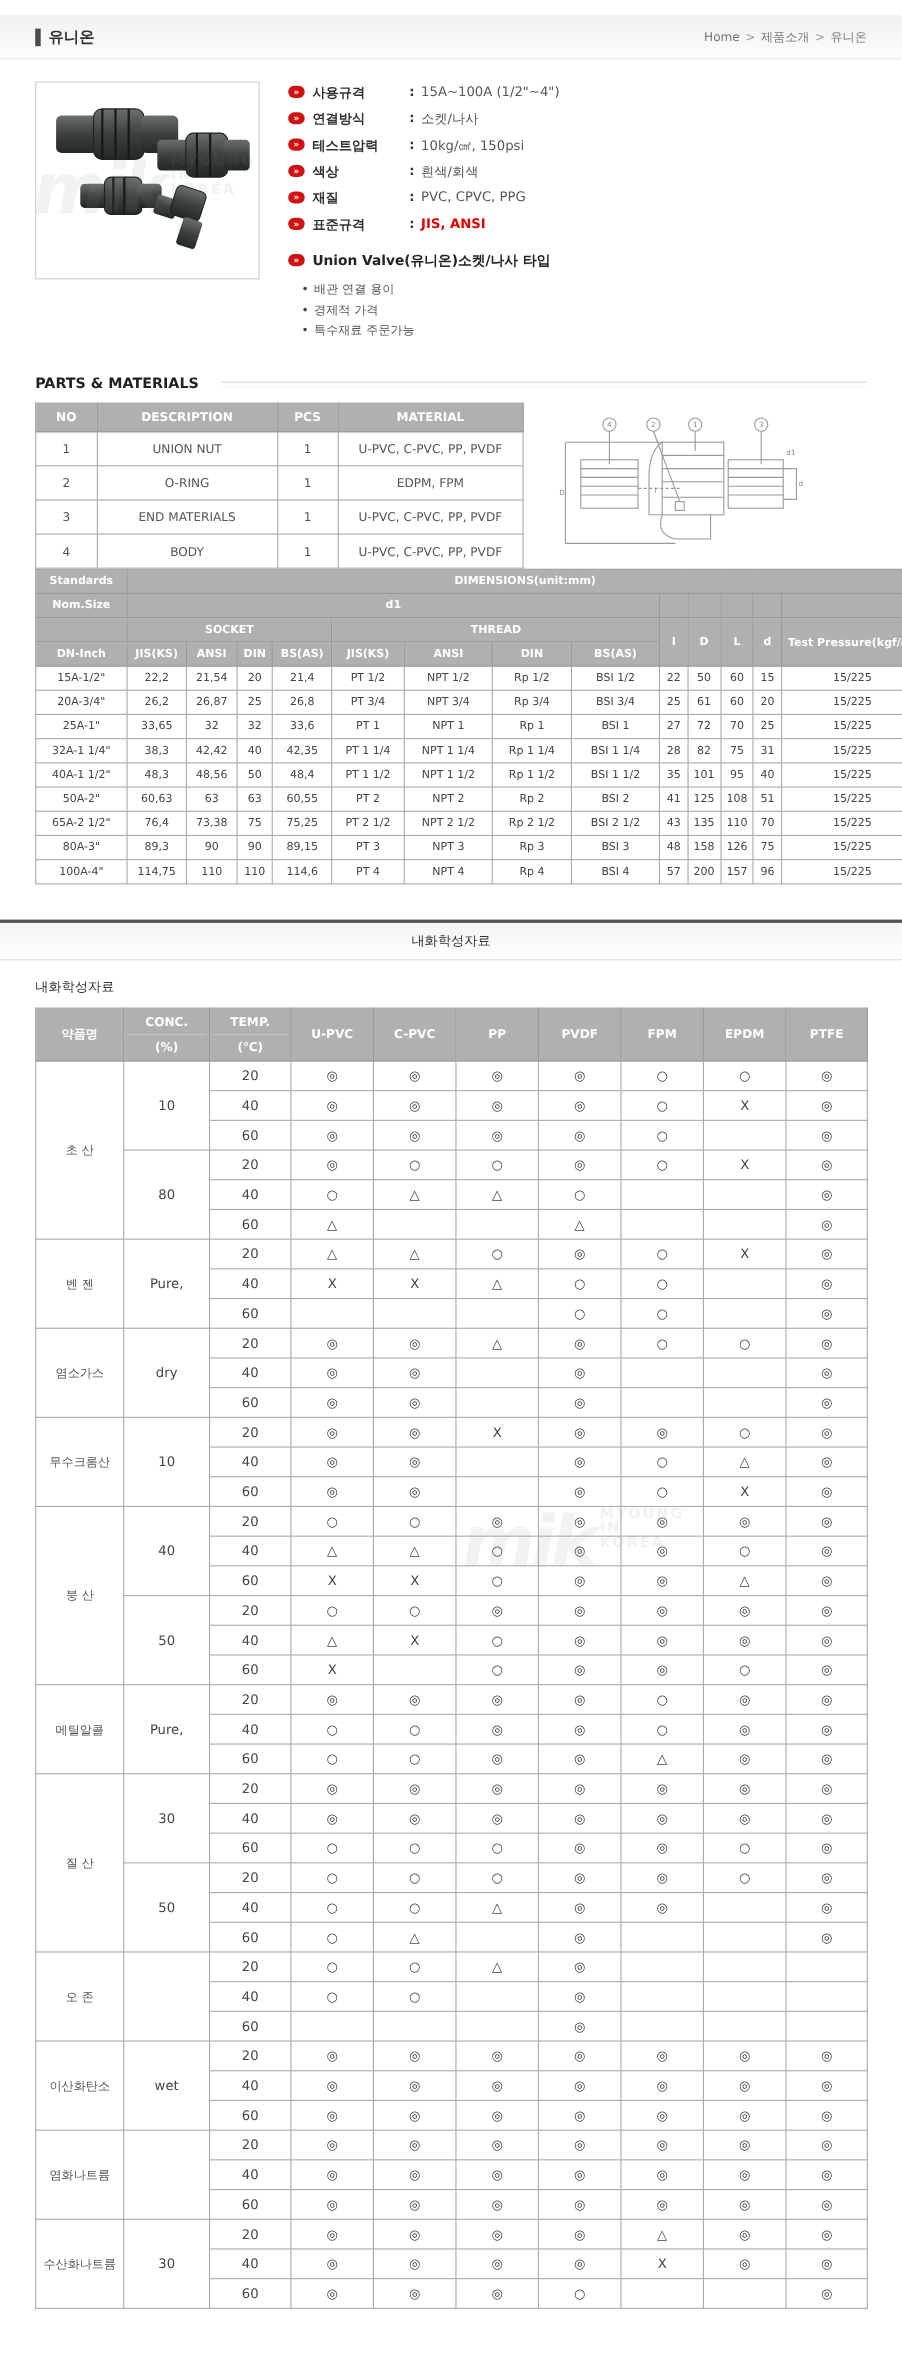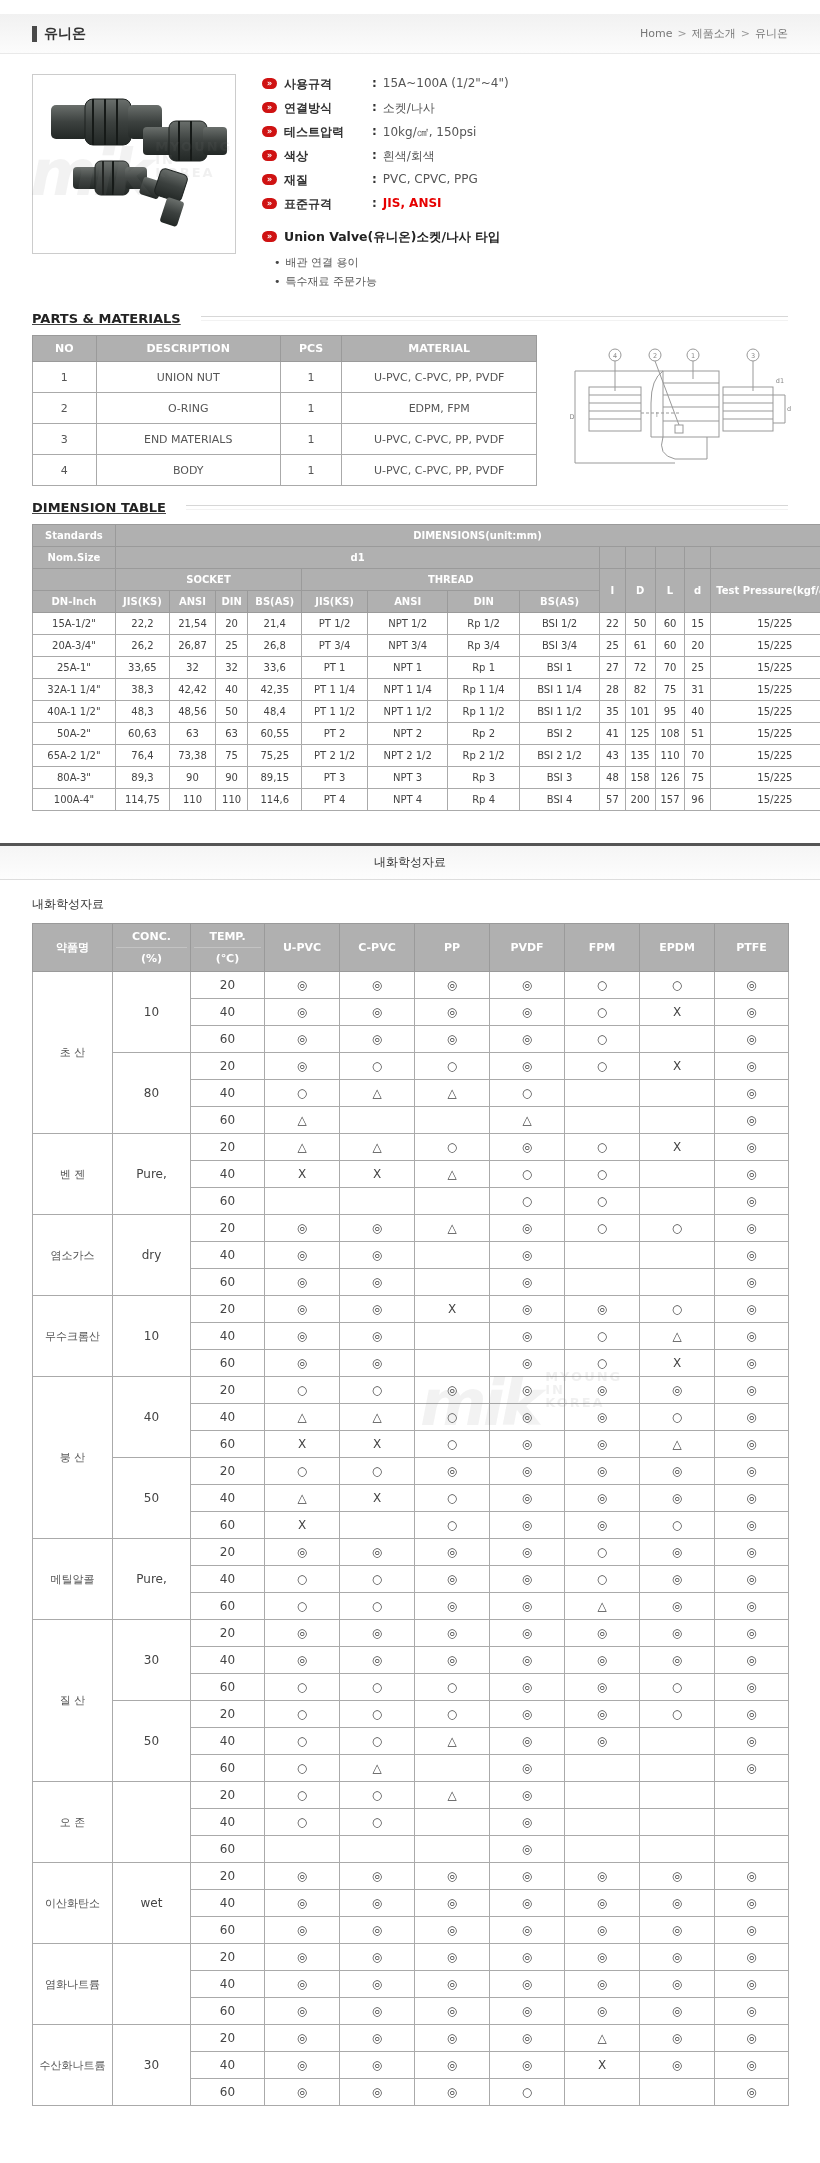--- a/index.html
+++ b/index.html
@@ -25,30 +25,30 @@
   .spec-label{width:88px;font-weight:bold;color:#333;flex:none;}
   .spec-colon{margin-right:6px;font-weight:bold;color:#333;}
   .spec-value{color:#555;}
   .spec-value.red{color:#e60000;font-weight:bold;}
   .feature-title{display:flex;align-items:flex-start;font-weight:bold;color:#222;font-size:12.5px;margin:16px 0 9px 0;}
   .features{list-style:none;margin:0;padding:0 0 0 12px;font-size:11px;color:#555;}
   .features li{margin-bottom:4px;}
   .features li::before{content:"\2022";margin-right:5px;color:#444;}
 
   
-  .sec{display:flex;align-items:center;gap:20px;margin:14px 32px 9px 32px;text-decoration:underline;}
+  .sec{display:flex;align-items:center;gap:20px;margin:26px 32px 9px 32px;}
   .sec b{font-size:13px;color:#222;white-space:nowrap;}
   .sec .line{flex:1;height:3px;border-top:1px solid #d7d7d7;border-bottom:1px solid #f2f2f2;}
 
   table{border-collapse:collapse;background:#fff;}
   th{background:#b0b0b0;color:#fff;font-size:11px;font-weight:bold;border:1px solid #9a9a9a;padding:6px 3px;}
   td{border:1px solid #aaa;font-size:11px;color:#555;text-align:center;padding:6px 3px;}
 
   .parts-wrap{display:flex;align-items:flex-start;gap:30px;margin:0 0 0 32px;}
-  .parts-table{width:505px;flex:none;}
+  .parts-table{width:444px;flex:none;}
   .parts-table td{height:18px;}
   .diagram{margin-top:8px;flex:none;}
 
   .dim-table{width:808px;margin:0 32px;table-layout:fixed;}
   .dim-table th{font-size:10px;padding:5px 1px;}
   .dim-table td{font-size:10px;padding:5px 1px;color:#444;}
 
   .chem-band{margin-top:32px;border-top:3px solid #555;background:linear-gradient(#f5f5f5,#fdfdfd);
     border-bottom:1px solid #ddd;text-align:center;font-size:12px;color:#333;padding:8px 0;}
   .chem-sub{margin:16px 32px 10px 32px;font-size:12px;color:#333;}
@@ -154,20 +154,21 @@
             <span class="spec-colon">:</span>
             <span class="spec-value red">JIS, ANSI</span>
           </div>
         </div>
       <div class="feature-title">
         <span class="spec-ico">»</span>
         <span>Union Valve(유니온)소켓/나사 타입</span>
       </div>
       <ul class="features" id="features">
           <li>배관 연결 용이</li>
+          <li>경제적 가격</li>
           <li>특수재료 주문가능</li>
         </ul>
     </div>
   </div>
 
   <div class="sec">
     <b>PARTS &amp; MATERIALS</b>
     <div class="line"></div>
   </div>
   <div class="parts-wrap">
@@ -262,24 +263,20 @@
         <text x="126" y="14.5" id="co-2">1</text>
           <text x="186" y="14.5" id="co-3">3</text>
         <text x="5" y="76" id="dim-0">D</text>
           <text x="90" y="74" id="dim-1">l</text>
         <text x="222" y="68" id="dim-2">d</text>
           <text x="213" y="40" id="dim-3">d1</text>
       </g>
     </svg>
   </div>
 
-  <div class="sec">
-    <b>DIMENSION TABLE</b>
-    <div class="line"></div>
-  </div>
   <table class="dim-table" id="dim-table">
     <colgroup>
       <col style="width:72px">
         <col style="width:47px">
         <col style="width:40px">
         <col style="width:28px">
         <col style="width:47px">
       <col style="width:57px">
         <col style="width:70px">
         <col style="width:62px">

